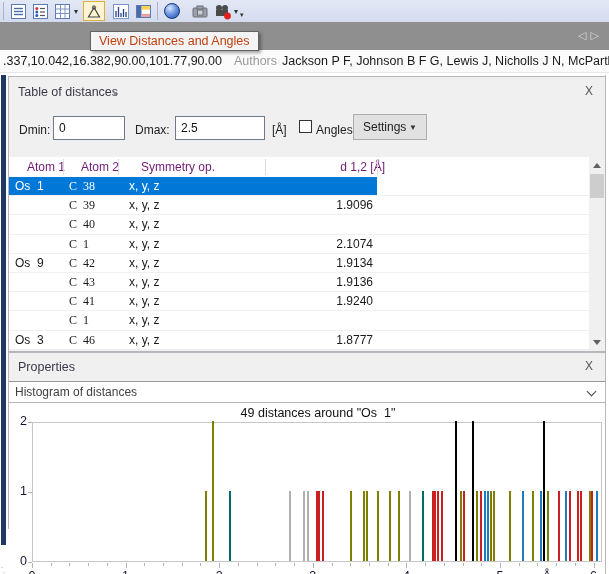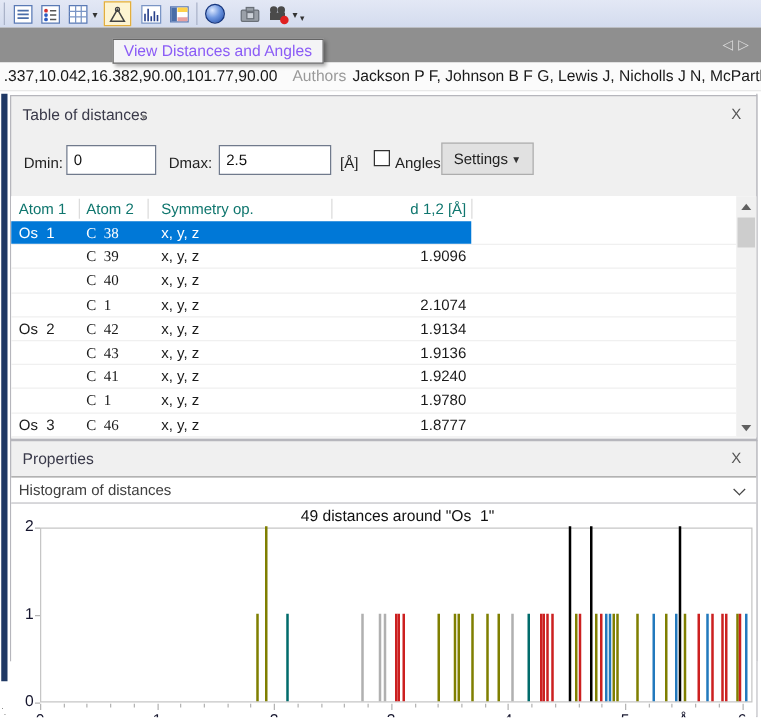--- a/index.html
+++ b/index.html
@@ -17,21 +17,21 @@
   .tb-btn.active { background:#fdf4d2; border:1px solid #e3ae3d; }
   .tb-arrow { font-size:8px; color:#333; margin:0 1px; }
   .tb-arrow.low { margin-top:8px; font-size:7px; }
   .sphere { width:16px; height:16px; border-radius:50%;
     background:radial-gradient(circle at 35% 30%, #dce8ff 0%, #6f97e0 45%, #1d4aa8 100%);
     border:1px solid #16357c; }
   
   .grayband { position:absolute; left:0; top:22px; width:609px; height:28px; background:#8f8f8f; }
   .nav-arrows { position:absolute; right:6px; top:7px; color:#dcdcdc; font-size:11px; letter-spacing:4px; }
   .tooltip { position:absolute; left:90px; top:31px; height:20px; padding:2px 8px 0 8px;
-    background:#f4f4f6; border:1px solid #646464; color:#8b5cf6; font-size:12.5px;
+    background:#f4f4f6; border:1px solid #646464; color:#c2410c; font-size:12.5px;
     box-shadow:2px 2px 3px rgba(0,0,0,.35); white-space:nowrap; z-index:5; }
   
   .infobar { position:absolute; left:0; top:50px; width:609px; height:23px; background:#fbfbfb;
     display:flex; align-items:center; white-space:nowrap; overflow:hidden; font-size:12.5px;
     border-bottom:1px solid #e8e8e8; }
   .infobar .cell { margin-left:3px; }
   .infobar .authors-label { color:#9a9a9a; margin-left:12px; }
   .infobar .authors { margin-left:5px; }
   
   .navy-strip { position:absolute; left:1px; top:75px; width:5px; height:470px; background:#1f3864; }
@@ -49,21 +49,21 @@
   .txt-input { position:absolute; top:9px; height:24px; background:#fff; border:1px solid #707a8c;
     font-family:"Liberation Sans",sans-serif; font-size:12px; padding:0 5px; color:#111; }
   .checkbox { position:absolute; top:13px; width:13px; height:13px; background:#fff; border:1px solid #333; }
   .settings-btn { position:absolute; left:344px; top:7px; width:74px; height:26px; background:#e1e1e1;
     border:1px solid #adadad; font-size:12px; color:#222; display:flex; align-items:center;
     justify-content:space-between; padding:0 9px; }
   .settings-btn .arr { font-size:8px; color:#333; }
   
   .dtable { position:absolute; left:0; top:80px; width:596px; height:193px; background:#fff; }
   .thead { position:absolute; left:0; top:0; width:580px; height:20px; background:#fff; }
-  .thead .hcell { position:absolute; top:3px; color:#0f766e; }
+  .thead .hcell { position:absolute; top:3px; color:#701a75;margin-left:12px; }
   .hsep { position:absolute; top:2px; width:1px; height:16px; background:#dcdcdc; }
   .tbody { position:absolute; left:0; top:20px; width:580px; }
   .trow { position:relative; width:580px; height:19.2px; border-bottom:1px solid #f0f0f0; }
   .trow .sel-bg { position:absolute; left:0; top:0; width:368px; height:100%; }
   .trow.selected .sel-bg { background:#0078d7; }
   .trow .c { position:absolute; top:2px; white-space:pre; }
   .trow .c1 { left:6px; } .trow .c2 { left:60px;font-family:Liberation Serif, serif; } .trow .c3 { left:120px; }
   .trow .c4 { left:264px; width:100px; text-align:right; }
   .trow.selected .c { color:#fff; }
   
@@ -249,21 +249,21 @@
   </div>
           <div class="trow">
     <div class="sel-bg"></div>
     <span class="c c1"></span>
     <span class="c c2">C  1</span>
     <span class="c c3">x, y, z</span>
     <span class="c c4">2.1074</span>
   </div>
           <div class="trow">
     <div class="sel-bg"></div>
-    <span class="c c1">Os  2</span>
+    <span class="c c1">Os  9</span>
     <span class="c c2">C  42</span>
     <span class="c c3">x, y, z</span>
     <span class="c c4">1.9134</span>
   </div>
           <div class="trow">
     <div class="sel-bg"></div>
     <span class="c c1"></span>
     <span class="c c2">C  43</span>
     <span class="c c3">x, y, z</span>
     <span class="c c4">1.9136</span>
@@ -273,21 +273,20 @@
     <span class="c c1"></span>
     <span class="c c2">C  41</span>
     <span class="c c3">x, y, z</span>
     <span class="c c4">1.9240</span>
   </div>
           <div class="trow">
     <div class="sel-bg"></div>
     <span class="c c1"></span>
     <span class="c c2">C  1</span>
     <span class="c c3">x, y, z</span>
-    <span class="c c4">1.9780</span>
   </div>
           <div class="trow">
     <div class="sel-bg"></div>
     <span class="c c1">Os  3</span>
     <span class="c c2">C  46</span>
     <span class="c c3">x, y, z</span>
     <span class="c c4">1.8777</span>
   </div>
         </div>
       <div class="vscroll">

